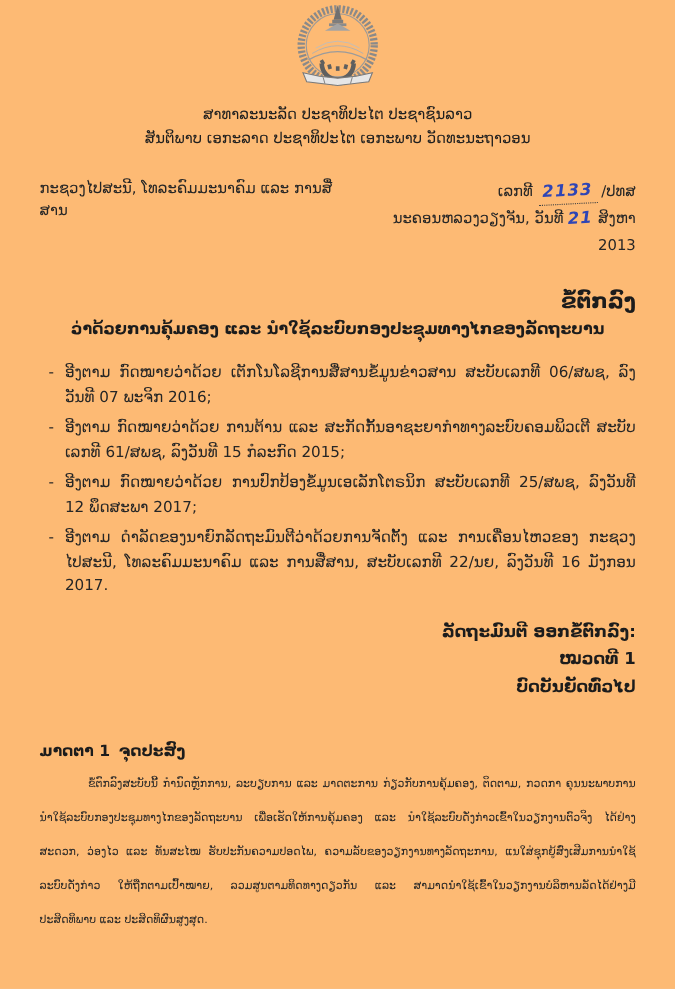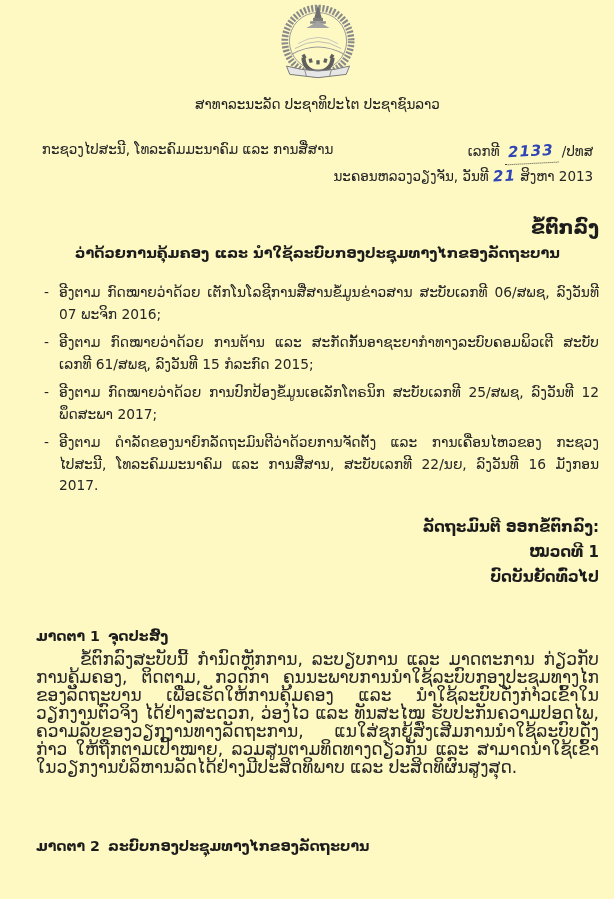--- a/index.html
+++ b/index.html
@@ -1,19 +1,19 @@
 <!DOCTYPE html>
 <html lang="lo"><head>
 <meta charset="utf-8">
 <style>
   html,body{margin:0;padding:0;background:#d9d9d9;}
   .page{
-    width:614px;height:899px;margin:0 auto;background:#fef9c3;
+    width:614px;height:899px;margin:0 auto;background:#fdba74;
     color:#262626;font-family:"DejaVu Sans",sans-serif;
-    box-sizing:border-box;padding:3px 15px 0 36px;position:relative;overflow:hidden;
+    box-sizing:border-box;padding:3px 36px 0 36px;position:relative;overflow:hidden;
   }
   .emblem-wrap{text-align:center;margin:0 0 8px 0;}
   .emblem-wrap svg{display:inline-block;}
   .hdr{ text-align:center;font-size:13.5px;line-height:22px;color:#1f1f1f;}
   .meta{display:flex;justify-content:center;align-items:flex-start;margin-top:24px;font-size:13.5px;}
   .meta-left{max-width:335px;line-height:20px;}
   .meta-right{text-align:right;line-height:24px;}
   .ink{
     color:#2f45b5;font-style:italic;font-weight:bold;display:inline-block;
     transform:rotate(-3deg);font-size:15px;letter-spacing:1px;
@@ -25,21 +25,21 @@
   .preamble{list-style:none;margin:16px 0 0 0;padding:0 0 0 8px;font-size:13.8px;}
   .preamble li{display:flex;margin-bottom:7px;line-height:21.5px;}
   .preamble .dash{flex:none;width:15px;}
   .preamble .txt{flex:1;text-align:justify;}
   .enact{ text-align:right;font-weight:bold;margin-top:18px;font-size:15px;line-height:25px;color:#1c1c1c;}
   .article{margin-top:36px;}
   .article.second{margin-top:60px;}
   .article-head{display:flex;font-weight:bold;font-size:14.2px;line-height:20px;color:#1c1c1c;}
   .article-no{flex:none;width:72px;}
   .article-body{
-    margin-top:4px;text-align:justify;font-size:17px;line-height:18px;
+    margin-top:4px;text-align:justify;font-size:10px;line-height:31px;
     text-indent:44px;color:#262626;
   }
 </style>
 </head>
 <body>
 
 <div class="page">
 
   <div class="emblem-wrap">
     <svg width="84" height="78" viewBox="0 0 100 94" aria-hidden="true">
@@ -66,20 +66,21 @@
       </g>
 
       <path d="M12 76 L30 80 L50 82 L70 80 L88 76 L84 86 L50 90 L16 86 Z" fill="#e6e6e6" stroke="#7a7a7a" stroke-width="1.2"></path>
       <line x1="34" y1="81" x2="36" y2="88" stroke="#7a7a7a" stroke-width="1"></line>
       <line x1="66" y1="81" x2="64" y2="88" stroke="#7a7a7a" stroke-width="1"></line>
     </svg>
   </div>
 
   <div class="hdr">
     <div>ສາທາລະນະລັດ ປະຊາທິປະໄຕ ປະຊາຊົນລາວ</div>
+    <div>ສັນຕິພາບ ເອກະລາດ ປະຊາທິປະໄຕ ເອກະພາບ ວັດທະນະຖາວອນ</div>
   </div>
 
   <div class="meta">
     <div class="meta-left">ກະຊວງໄປສະນີ, ໂທລະຄົມມະນາຄົມ ແລະ ການສື່ສານ</div>
     <div class="meta-right">
       <div>
         <span>ເລກທີ</span>
         <span class="ink dotted">2133</span>
         <span>/ປທສ</span>
       </div>

